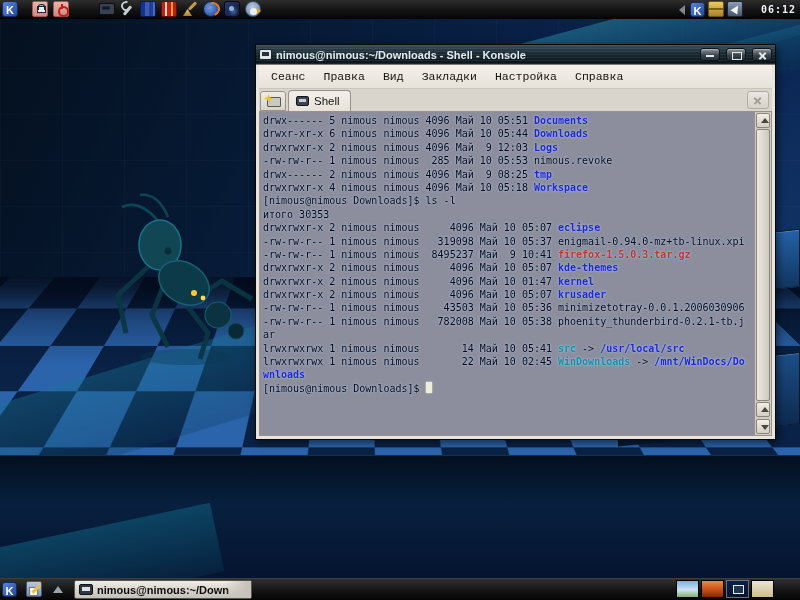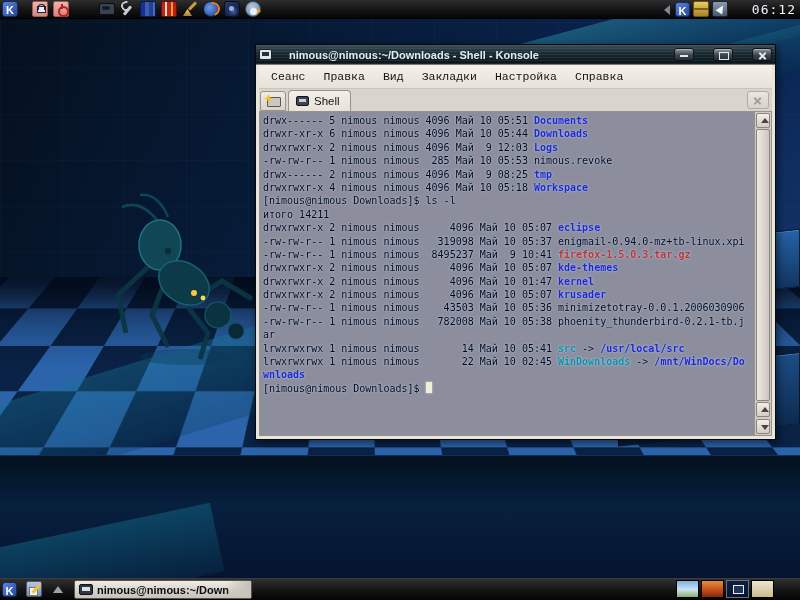--- a/index.html
+++ b/index.html
@@ -6,22 +6,22 @@
   body{width:800px;height:600px;overflow:hidden;font-family:"Liberation Sans",sans-serif;position:relative;}
   *{box-sizing:border-box;}
   .abs{position:absolute;}
 
   
   #top-panel{position:absolute;left:0;top:0;width:800px;height:19px;
     background:linear-gradient(#2e2e2e,#141414 55%,#060606);border-bottom:1px solid #000;
     display:flex;align-items:center;z-index:50;}
   #launcher-area{display:flex;align-items:center;gap:5px;padding-left:2px;}
   #tray-area{display:flex;align-items:center;gap:3px;margin-left:auto;}
-  #clock{font-family:"DejaVu Sans Mono",monospace;font-weight:normal;font-size:13px;
-    color:#eef2f8;letter-spacing:1px;padding:0 4px 0 24px;line-height:19px;}
+  #clock{font-family:"DejaVu Sans Mono",monospace;font-weight:bold;font-size:10px;
+    color:#eef2f8;letter-spacing:1px;padding:0 4px 0 18px;line-height:19px;}
 
   
   .picon{width:16px;height:16px;position:relative;display:inline-block;flex:0 0 auto;}
   .picon[data-glyph]::after{content:attr(data-glyph);position:absolute;inset:0;
     color:#fff;font-weight:bold;font-size:11px;line-height:16px;text-align:center;}
   .icon-kmenu{background:linear-gradient(135deg,#5a86d8,#27479a);border-radius:3px;border:1px solid #122a66;}
   .icon-lock{margin-left:9px;background:linear-gradient(#ecb4ac,#cf8880);border-radius:2px;border:1px solid #9a5850;}
   .icon-lock::before{content:"";position:absolute;left:4px;bottom:3px;width:7px;height:5px;background:#e8ecf4;border:1px solid #223;}
   .icon-lock::after{content:"";position:absolute;left:5px;top:2px;width:5px;height:5px;border:1.5px solid #223;border-bottom:none;border-radius:3px 3px 0 0;}
   .icon-logout{background:linear-gradient(#ecb4ac,#cf8880);border-radius:2px;border:1px solid #9a5850;}
@@ -89,21 +89,21 @@
   .b7{left:556px;top:320px;width:72px;height:44px;background:linear-gradient(#0e2c52,#071a34);}
   .b8{left:742px;top:336px;width:58px;height:72px;background:linear-gradient(#1c4e86,#0e2a50);}
   .b9{left:618px;top:372px;width:104px;height:50px;background:linear-gradient(#10375e,#081c38);}
   .b10{left:688px;top:56px;width:62px;height:30px;background:linear-gradient(#0e3058,#071a34);}
 
   #wallpaper-robot{left:96px;top:168px;width:180px;height:190px;}
 
   
   #konsole-window{position:absolute;left:255px;top:44px;width:521px;z-index:10;
     border:1px solid #05090c;box-shadow:2px 3px 8px rgba(0,0,0,.55);}
-  #titlebar{height:19px;display:flex;align-items:center;padding:0 3px;gap:17px;
+  #titlebar{height:19px;display:flex;align-items:center;padding:0 3px;gap:4px;
     background:
       repeating-linear-gradient(0deg,rgba(140,190,210,.10) 0 1px,transparent 1px 3px),
       linear-gradient(#3c4e58,#1b2930 45%,#0a1418);}
   .title-icon{width:13px;height:11px;position:relative;flex:0 0 auto;}
   .title-icon::before{content:"";position:absolute;inset:0;background:#dfe6ec;border:1.5px solid #1a2228;border-radius:2px;}
   .title-icon::after{content:"";position:absolute;left:3px;top:3px;width:7px;height:4px;background:#28303a;}
   #window-title{flex:1;font-size:11px;font-weight:bold;color:#e2eaf0;white-space:nowrap;overflow:hidden;}
   .tbtn{width:20px;height:13px;border-radius:3px;position:relative;flex:0 0 auto;margin-left:2px;
     background:linear-gradient(#8e989e,#3c464c 55%,#272f34);border:1px solid #0e1518;
     box-shadow:inset 0 1px 0 rgba(255,255,255,.3);}
@@ -276,21 +276,21 @@
     </div>
     <div id="terminal-wrap">
       <div id="terminal-output">
           <div class="tline"><span class="seg-fg">drwx------ 5 nimous nimous 4096 Май 10 05:51 </span><span class="seg-dir">Documents</span></div>
           <div class="tline"><span class="seg-fg">drwxr-xr-x 6 nimous nimous 4096 Май 10 05:44 </span><span class="seg-dir">Downloads</span></div>
           <div class="tline"><span class="seg-fg">drwxrwxr-x 2 nimous nimous 4096 Май  9 12:03 </span><span class="seg-dir">Logs</span></div>
           <div class="tline"><span class="seg-fg">-rw-rw-r-- 1 nimous nimous  285 Май 10 05:53 nimous.revoke</span></div>
           <div class="tline"><span class="seg-fg">drwx------ 2 nimous nimous 4096 Май  9 08:25 </span><span class="seg-dir">tmp</span></div>
           <div class="tline"><span class="seg-fg">drwxrwxr-x 4 nimous nimous 4096 Май 10 05:18 </span><span class="seg-dir">Workspace</span></div>
           <div class="tline"><span class="seg-fg">[nimous@nimous Downloads]$ ls -l</span></div>
-          <div class="tline"><span class="seg-fg">итого 14211</span></div>
+          <div class="tline"><span class="seg-fg">итого 30353</span></div>
           <div class="tline"><span class="seg-fg">drwxrwxr-x 2 nimous nimous     4096 Май 10 05:07 </span><span class="seg-dir">eclipse</span></div>
           <div class="tline"><span class="seg-fg">-rw-rw-r-- 1 nimous nimous   319098 Май 10 05:37 enigmail-0.94.0-mz+tb-linux.xpi</span></div>
           <div class="tline"><span class="seg-fg">-rw-rw-r-- 1 nimous nimous  8495237 Май  9 10:41 </span><span class="seg-arc">firefox-1.5.0.3.tar.gz</span></div>
           <div class="tline"><span class="seg-fg">drwxrwxr-x 2 nimous nimous     4096 Май 10 05:07 </span><span class="seg-dir">kde-themes</span></div>
           <div class="tline"><span class="seg-fg">drwxrwxr-x 2 nimous nimous     4096 Май 10 01:47 </span><span class="seg-dir">kernel</span></div>
           <div class="tline"><span class="seg-fg">drwxrwxr-x 2 nimous nimous     4096 Май 10 05:07 </span><span class="seg-dir">krusader</span></div>
           <div class="tline"><span class="seg-fg">-rw-rw-r-- 1 nimous nimous    43503 Май 10 05:36 minimizetotray-0.0.1.2006030906</span></div>
           <div class="tline"><span class="seg-fg">-rw-rw-r-- 1 nimous nimous   782008 Май 10 05:38 phoenity_thunderbird-0.2.1-tb.j</span></div>
           <div class="tline"><span class="seg-fg">ar</span></div>
           <div class="tline"><span class="seg-fg">lrwxrwxrwx 1 nimous nimous       14 Май 10 05:41 </span><span class="seg-lnk">src</span><span class="seg-fg"> -&gt; </span><span class="seg-dir">/usr/local/src</span></div>

